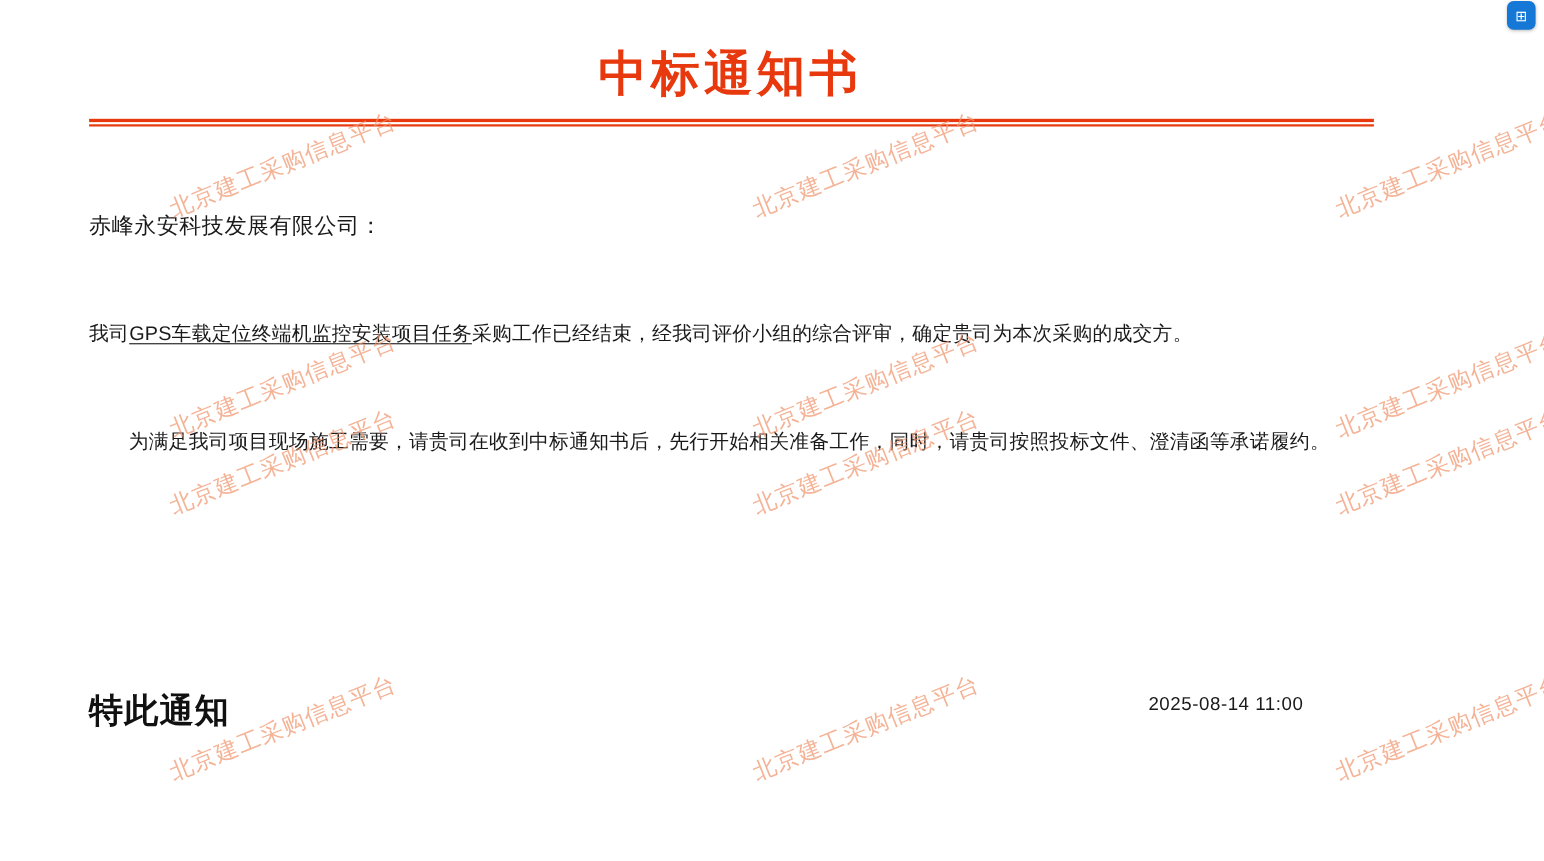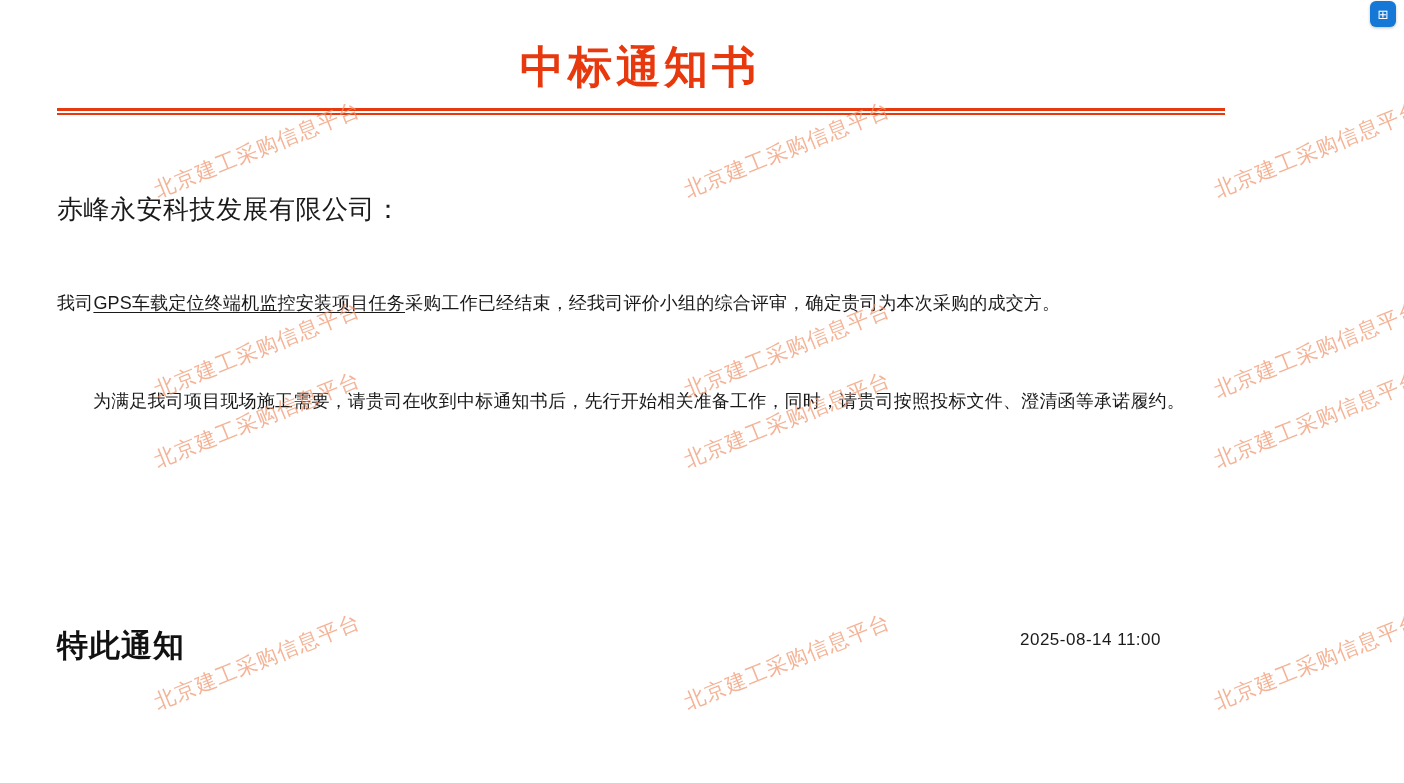--- a/index.html
+++ b/index.html
@@ -34,20 +34,21 @@
     transform-origin: left top;
     letter-spacing: 1px;
     user-select: none;
   }
 
   
   #document-page {
     position: absolute;
     inset: 0;
     z-index: 2;
+    margin-left: 24px;
   }
 
   #doc-title {
     position: absolute;
     top: 38px;
     left: 0;
     width: 1280px;
     text-align: center;
     font-size: 44px;
     font-weight: bold;
@@ -77,21 +78,21 @@
     left: 0;
     width: 100%;
     height: 1.5px;
     background: #e8380d;
   }
 
   #recipient {
     position: absolute;
     top: 192px;
     left: 57px;
-    font-size: 26px;
+    font-size: 20px;
     letter-spacing: 0.5px;
     color: #1a1a1a;
   }
 
   .body-para {
     position: absolute;
     left: 57px;
     width: 1155px;
     font-size: 18px;
     line-height: 40px;

